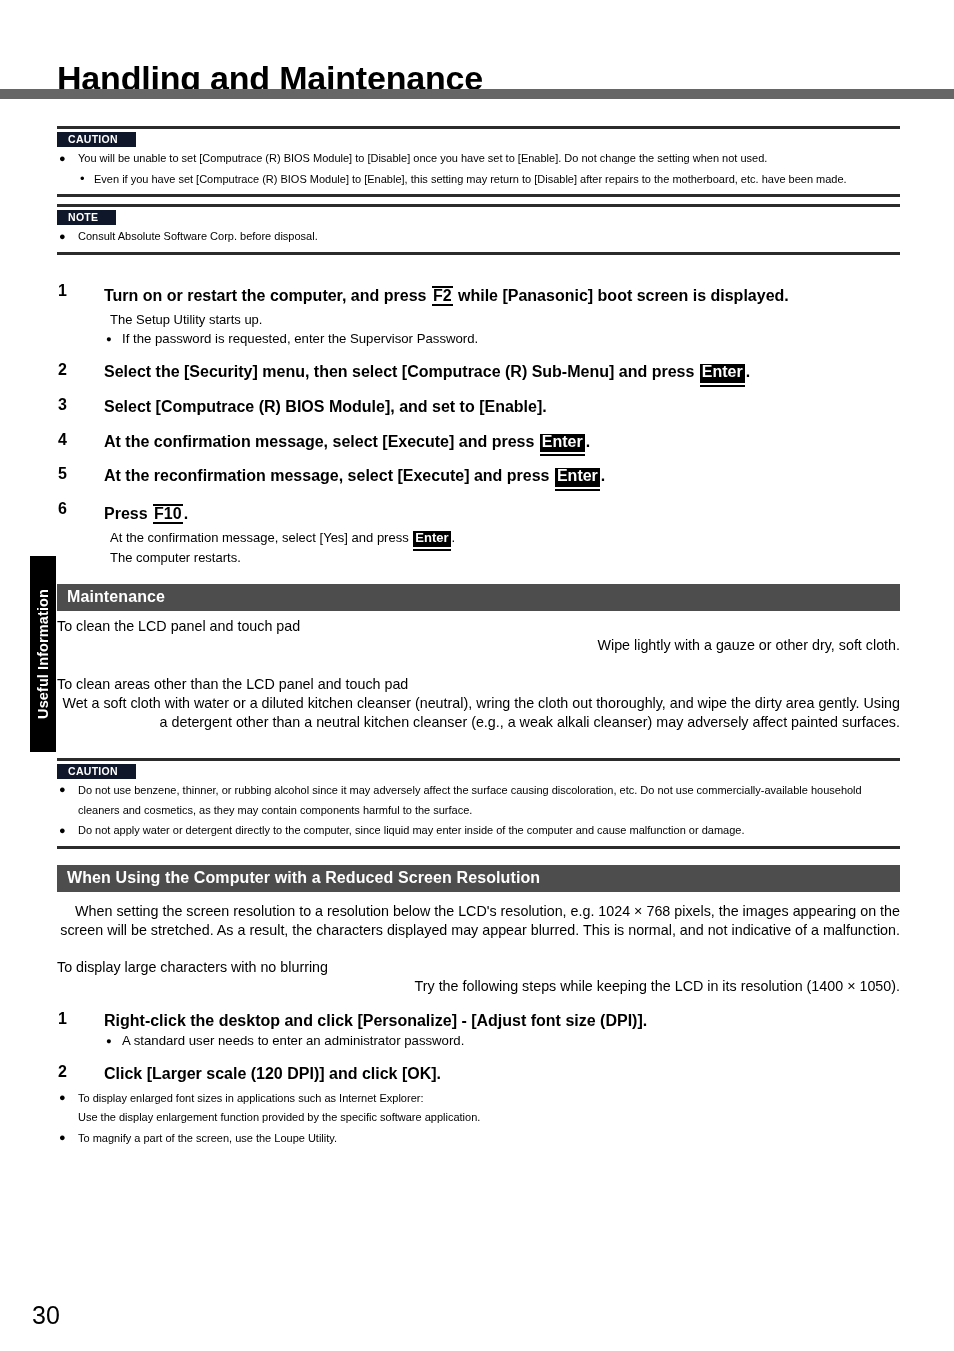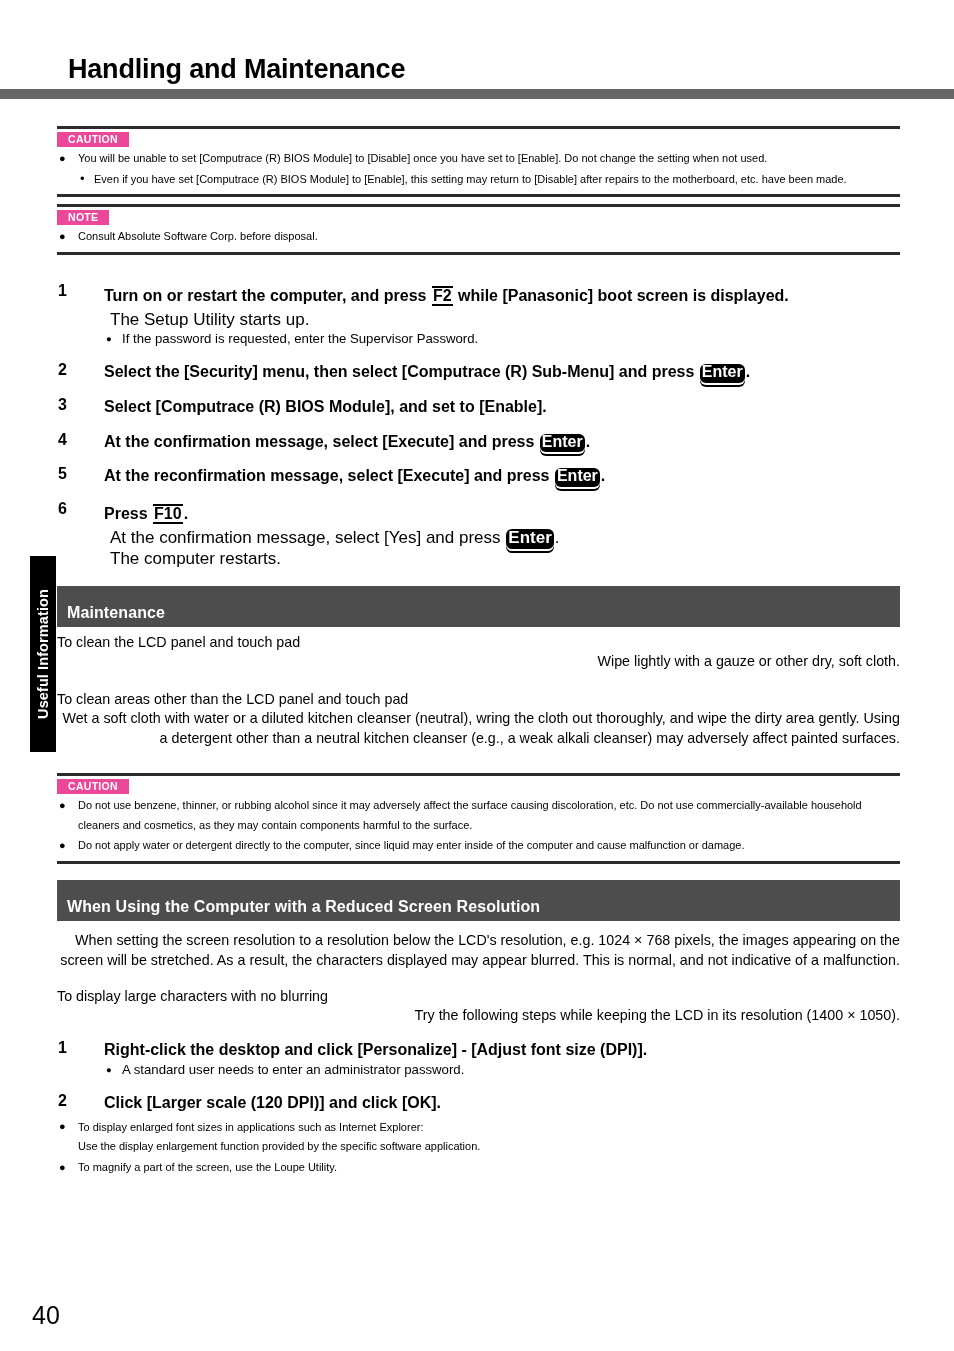--- a/index.html
+++ b/index.html
@@ -14,24 +14,23 @@
     font-family: "Liberation Sans", sans-serif;
     color: #000000;
     overflow: hidden;
   }
 
   
   .page-title {
     position: absolute;
     left: 57px;
     top: 36px;
-    font-size: 27px;
+    font-size: 34px;
     font-weight: bold;
     letter-spacing: -0.2px;
-    margin-left: 11px;
   }
   .title-rule {
     position: absolute;
     left: 0;
     top: 89px;
     width: 954px;
     height: 10px;
     background: #666666;
   }
 
@@ -74,26 +73,26 @@
     background: #2b2b2b;
     width: 100%;
   }
   .callout-rule-bot {
     height: 3px;
     background: #2b2b2b;
     width: 100%;
   }
   .callout-badge {
     display: inline-block;
-    background: #ec4899;
+    background: #0f172a;
     color: #ffffff;
     font-size: 10.5px;
     font-weight: bold;
     letter-spacing: 0.3px;
-    padding: 1px 11px 2px 11px;
+    padding: 1px 18px 2px 11px;
     line-height: 12px;
     margin-top: 1px;
   }
   .callout-body {
     padding: 1px 0 5px 0;
   }
 
   
   ul.bul {
     list-style: none;
@@ -152,21 +151,21 @@
     top: 0;
     font-size: 16px;
     font-weight: bold;
   }
   .step-text {
     font-size: 16px;
     font-weight: bold;
     line-height: 21.5px;
   }
   .step-sub {
-    font-size: 17px;
+    font-size: 13px;
     line-height: 18.5px;
     padding-left: 6px;
     margin-top: 1px;
   }
   .step-sub-list {
     padding-left: 6px;
   }
 
   
   .key {
@@ -184,30 +183,29 @@
   .key-inv {
     display: inline-block;
     background: #000000;
     color: #ffffff;
     font-weight: bold;
     padding: 0px 2px;
     line-height: 1.05;
     border-bottom: 2px solid #000;
     margin: 0 1px;
     box-shadow: 0 2px 0 0 #fff, 0 4px 0 0 #000;
-    border-radius: 6px;
   }
 
   
   .section-bar {
     background: #4d4d4d;
     color: #ffffff;
     font-size: 16px;
     font-weight: bold;
-    padding: 18px 0 5px 10px;
+    padding: 4px 0 5px 10px;
     letter-spacing: 0.1px;
   }
 
   .sub-head {
     font-size: 14.3px;
     font-weight: normal;
     line-height: 19px;
   }
 
   
@@ -350,13 +348,13 @@
   <ul class="bul" style="margin-top:4px">
     <li>
       <span>To display enlarged font sizes in applications such as Internet Explorer:</span><br>
       <span>Use the display enlargement function provided by the specific software application.</span>
     </li>
     <li>To magnify a part of the screen, use the Loupe Utility.</li>
   </ul>
 
 </div>
 
-<div class="page-num">40</div>
+<div class="page-num">30</div>
 
 </body></html>

